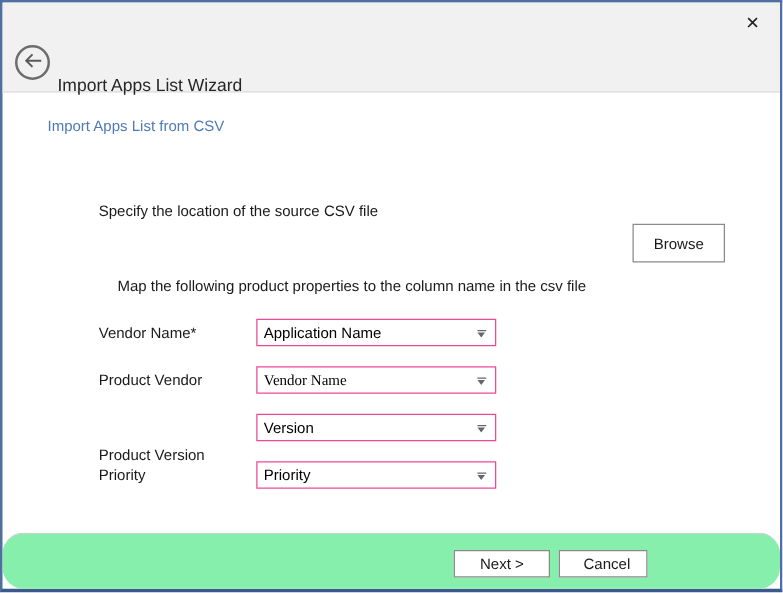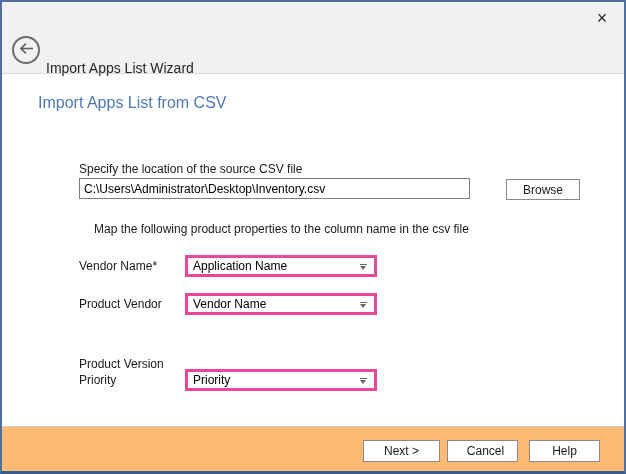--- a/index.html
+++ b/index.html
@@ -35,70 +35,70 @@
     display: flex; align-items: center; justify-content: center;
   }
   .header-title {
     position: absolute; left: 44px; top: 58px;
     font-size: 14px; color: #262626;
   }
 
   
   .page-title {
     position: absolute; left: 36px; top: 92px;
-    font-size: 16px; color: #4e7ab8;
+    font-size: 12px; color: #4e7ab8;
   }
   .lbl {
     position: absolute; font-size: 12px; color: #1a1a1a;
   }
   .src-label { left: 77px; top: 153px; margin-top: 7px; }
   .map-label { left: 92px; top: 220px; }
 
   .path-input {
     position: absolute; left: 77px; top: 176px;
     width: 391px; height: 21px;
     border: 1px solid #7f7f7f; background: #fff;
     font-family: "Liberation Sans", sans-serif;
     font-size: 12px; color: #000; padding: 0 4px;
   }
   .btn {
     background: #ffffff; border: 1px solid #8a8a8a;
     font-family: "Liberation Sans", sans-serif;
     font-size: 12px; color: #1a1a1a;
   }
-  .browse-btn { position: absolute; left: 504px; top: 177px; width: 74px; height: 21px; }
+  .browse-btn { position: absolute; left: 504px; top: 177px; width: 74px; height: 31px; }
 
   .row-label { left: 77px; }
   .combo {
-    position: absolute; left: 183px; width: 192px; height: 22px;
-    border: 3px solid #ec4899; background: #fff;
+    position: absolute; left: 203px; width: 192px; height: 22px;
+    border: 1px solid #ec4899; background: #fff;
     display: flex; align-items: center;
     padding: 0 6px 0 5px; font-size: 12px; color: #000;
   }
   .combo .combo-text { flex: 1; overflow: hidden; white-space: nowrap; }
   .dd-glyph { position: relative; width: 9px; height: 7px; flex: none; }
   .dd-glyph::before {
     content:""; position:absolute; top:1px; left:1px; width:7px; height:1px; background:#666;
   }
   .dd-glyph::after {
     content:""; position:absolute; top:3px; left:1px; width:0; height:0;
     border-left:3.5px solid transparent; border-right:3.5px solid transparent;
     border-top:4px solid #666;
   }
 
   
   .r0 .combo, .combo.r0 { top: 253px; } .lbl.r0 { top: 257px; }
-  .combo.r1 { top: 291px; } .lbl.r1 { top: 295px; text-align: center; }
+  .combo.r1 { top: 291px; font-family: Liberation Serif, serif; } .lbl.r1 { top: 295px; text-align: center; }
   .combo.r2 { top: 329px; } .lbl.r2 { top: 333px; margin-top: 22px; }
   .combo.r3 { top: 367px; } .lbl.r3 { top: 371px; }
 
   
   .footer {
     position: absolute; left: 0; right: 0; bottom: 0; height: 45px;
-    background: #fdba74; border-top: 1px solid #cfcfcf;
+    background: #86efac; border-top: 1px solid #cfcfcf; border-radius: 17px;
   }
   .next-btn   { position: absolute; left: 361px; top: 13px; width: 77px; height: 22px; }
   .cancel-btn { position: absolute; left: 445px; top: 13px; width: 71px; height: 22px; padding-left: 6px; }
   .help-btn   { position: absolute; left: 527px; top: 13px; width: 71px; height: 22px; }
 </style>
 </head>
 <body>
 
 <div class="window">
 
@@ -111,45 +111,47 @@
         </svg>
       </span>
     </button>
     <div class="header-title">Import Apps List Wizard</div>
   </div>
 
   <div class="page-title">Import Apps List from CSV</div>
 
   <div class="lbl src-label">Specify the location of the source CSV file</div>
 
-  <input type="text" class="path-input" value="C:\Users\Administrator\Desktop\Inventory.csv" style="">
 
   <button class="btn browse-btn">Browse</button>
 
   <div class="lbl map-label">Map the following product properties to the column name in the csv file</div>
 
   <div class="lbl row-label r0">Vendor Name*</div>
   <div class="combo r0">
     <span class="combo-text">Application Name</span>
     <span class="dd-glyph"></span>
   </div>
 
   <div class="lbl row-label r1">Product Vendor</div>
   <div class="combo r1">
     <span class="combo-text">Vendor Name</span>
     <span class="dd-glyph"></span>
   </div>
 
   <div class="lbl row-label r2">Product Version</div>
+  <div class="combo r2">
+    <span class="combo-text">Version</span>
+    <span class="dd-glyph"></span>
+  </div>
 
   <div class="lbl row-label r3">Priority</div>
   <div class="combo r3">
     <span class="combo-text">Priority</span>
     <span class="dd-glyph"></span>
   </div>
 
   <div class="footer">
     <button class="btn next-btn">Next &gt;</button>
     <button class="btn cancel-btn">Cancel</button>
-    <button class="btn help-btn">Help</button>
   </div>
 
 </div>
 
 </body></html>

